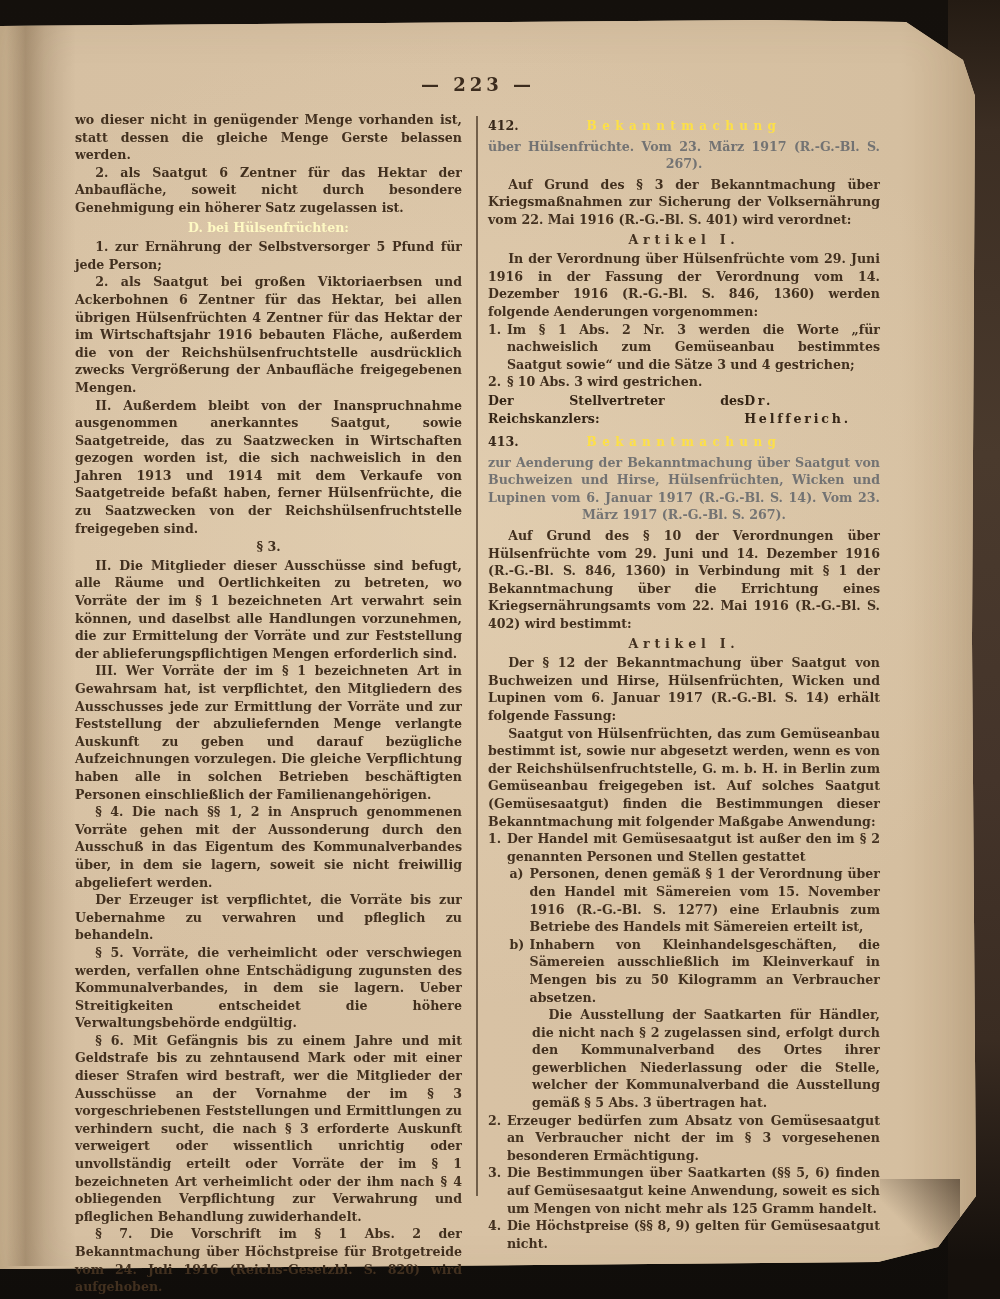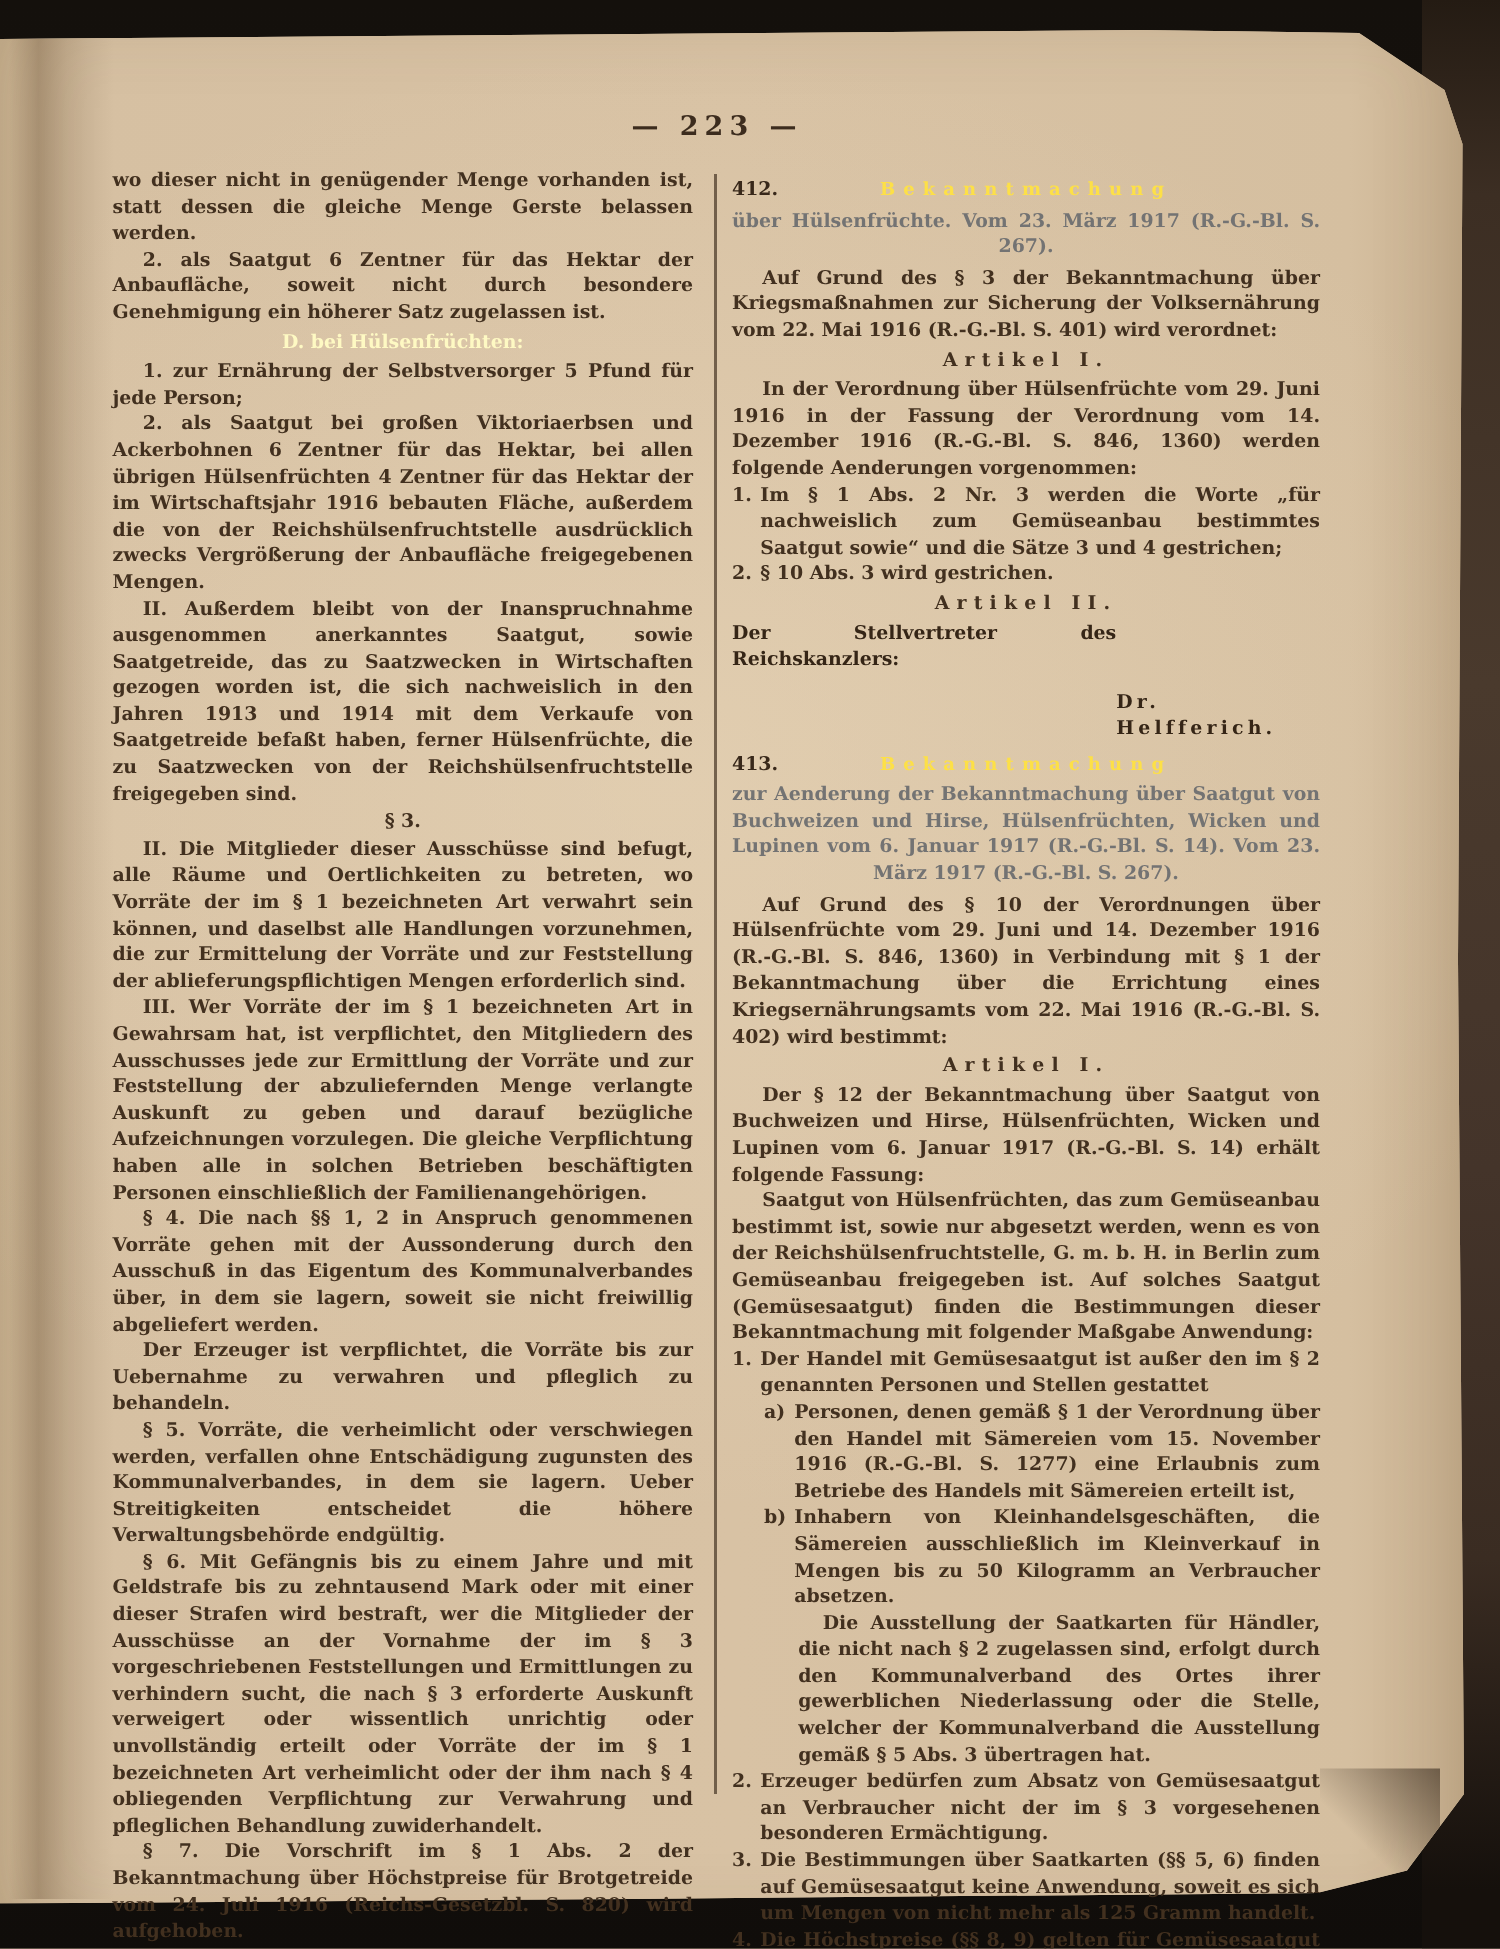--- a/index.html
+++ b/index.html
@@ -54,21 +54,21 @@
   .blk.numhead{display:block;position:relative;text-align:center;text-indent:0;margin:6px 0 2px 0;}
   .numhead .num{position:absolute;left:0;letter-spacing:0;color:#38281a;}
   .numhead .title{letter-spacing:.45em;font-size:12px;color:#fde047;}
   .blk.li,.blk.li2{display:flex;text-indent:0;}
   .blk.li > .label{flex:0 0 1.5em;}
   .blk.li > .text{flex:1;text-align:justify;hyphens:auto;}
   .blk.li2{padding-left:1.7em;}
   .blk.li2 > .label{flex:0 0 1.6em;}
   .blk.li2 > .text{flex:1;text-align:justify;hyphens:auto;}
   .blk.sig{display:flex;justify-content:center;text-indent:0;margin-top:1px;color:#352516;}
-  .blk.sig .name{letter-spacing:.22em;margin-top:46px;}
+  .blk.sig .name{letter-spacing:.22em;}
 </style>
 </head>
 <body>
 
 <div class="backdrop"></div>
 <div class="book-edge"></div>
 
 <div class="paper">
   <div class="gutter-shadow"></div>
   <div class="corner-wear"></div>
@@ -101,21 +101,20 @@
     <p class="blk cs">Artikel I.</p>
     <p class="blk p">In der Verordnung über Hülsenfrüchte vom 29. Juni 1916 in der Fassung der Verordnung vom 14. Dezember 1916 (R.-G.-Bl. S. 846, 1360) werden folgende Aenderungen vorgenommen:</p>
     <div class="blk li">
       <span class="label">1.</span>
       <span class="text">Im § 1 Abs. 2 Nr. 3 werden die Worte „für nachweislich zum Gemüseanbau bestimmtes Saatgut sowie“ und die Sätze 3 und 4 gestrichen;</span>
     </div>
     <div class="blk li">
       <span class="label">2.</span>
       <span class="text">§ 10 Abs. 3 wird gestrichen.</span>
     </div>
-    <p class="blk cs">Artikel II.</p>
     <div class="blk sig">
       <span class="office">Der Stellvertreter des Reichskanzlers:</span>
       <span class="name">Dr. Helfferich.</span>
     </div>
     <div class="blk numhead"><span class="num">413.</span><span class="title">Bekanntmachung</span></div>
     <p class="blk sub">zur Aenderung der Bekanntmachung über Saatgut von Buchweizen und Hirse, Hülsenfrüchten, Wicken und Lupinen vom 6. Januar 1917 (R.-G.-Bl. S. 14). Vom 23. März 1917 (R.-G.-Bl. S. 267).</p>
     <p class="blk p">Auf Grund des § 10 der Verordnungen über Hülsenfrüchte vom 29. Juni und 14. Dezember 1916 (R.-G.-Bl. S. 846, 1360) in Verbindung mit § 1 der Bekanntmachung über die Errichtung eines Kriegsernährungsamts vom 22. Mai 1916 (R.-G.-Bl. S. 402) wird bestimmt:</p>
     <p class="blk cs">Artikel I.</p>
     <p class="blk p">Der § 12 der Bekanntmachung über Saatgut von Buchweizen und Hirse, Hülsenfrüchten, Wicken und Lupinen vom 6. Januar 1917 (R.-G.-Bl. S. 14) erhält folgende Fassung:</p>
     <p class="blk p">Saatgut von Hülsenfrüchten, das zum Gemüseanbau bestimmt ist, sowie nur abgesetzt werden, wenn es von der Reichshülsenfruchtstelle, G. m. b. H. in Berlin zum Gemüseanbau freigegeben ist. Auf solches Saatgut (Gemüsesaatgut) finden die Bestimmungen dieser Bekanntmachung mit folgender Maßgabe Anwendung:</p>

